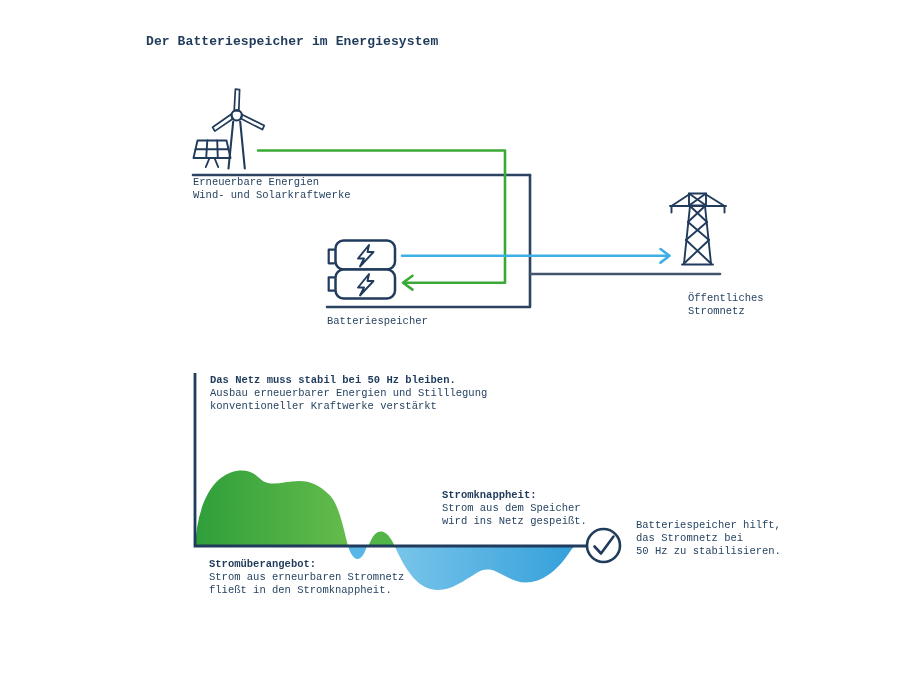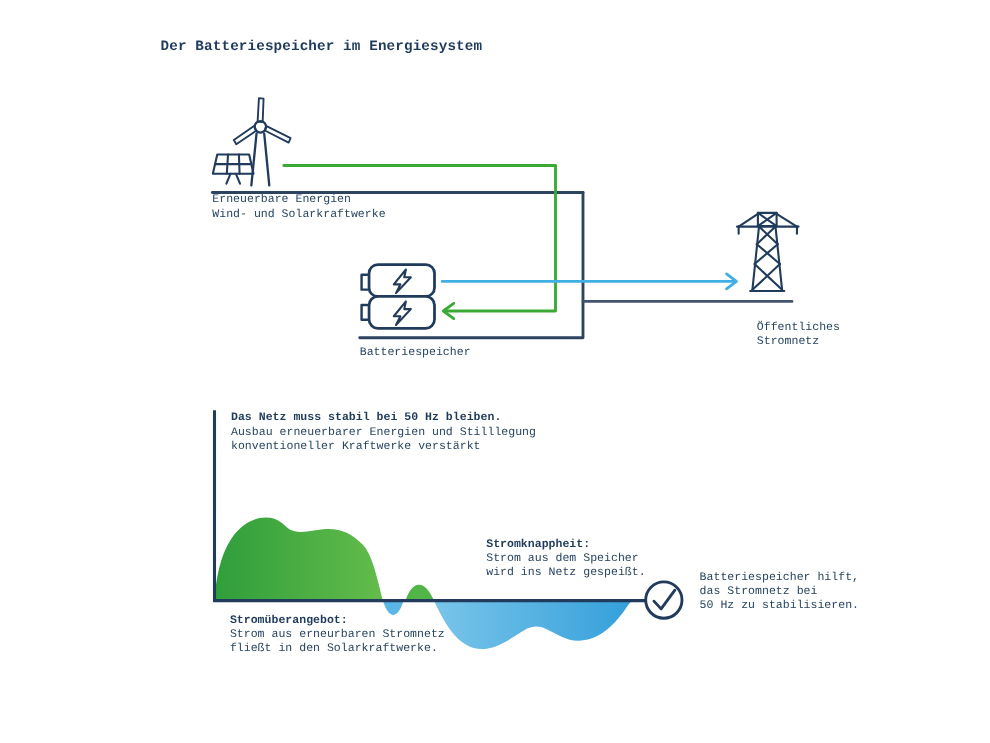--- a/index.html
+++ b/index.html
@@ -123,21 +123,21 @@
 
   <div class="lbl" style="left:413px;top:489px;margin-left:29px;">
     <div class="b">Stromknappheit:</div>
     <div>Strom aus dem Speicher</div>
     <div>wird ins Netz gespeißt.</div>
   </div>
 
   <div class="lbl" style="left:209px;top:558px;">
     <div class="b">Stromüberangebot:</div>
     <div>Strom aus erneurbaren Stromnetz</div>
-    <div>fließt in den Solarkraftwerke.</div>
+    <div>fließt in den Stromknappheit.</div>
   </div>
 
   <div class="lbl" style="left:636px;top:519px;">
     <div>Batteriespeicher hilft,</div>
     <div>das Stromnetz bei</div>
     <div>50 Hz zu stabilisieren.</div>
   </div>
 
 </div>
 

